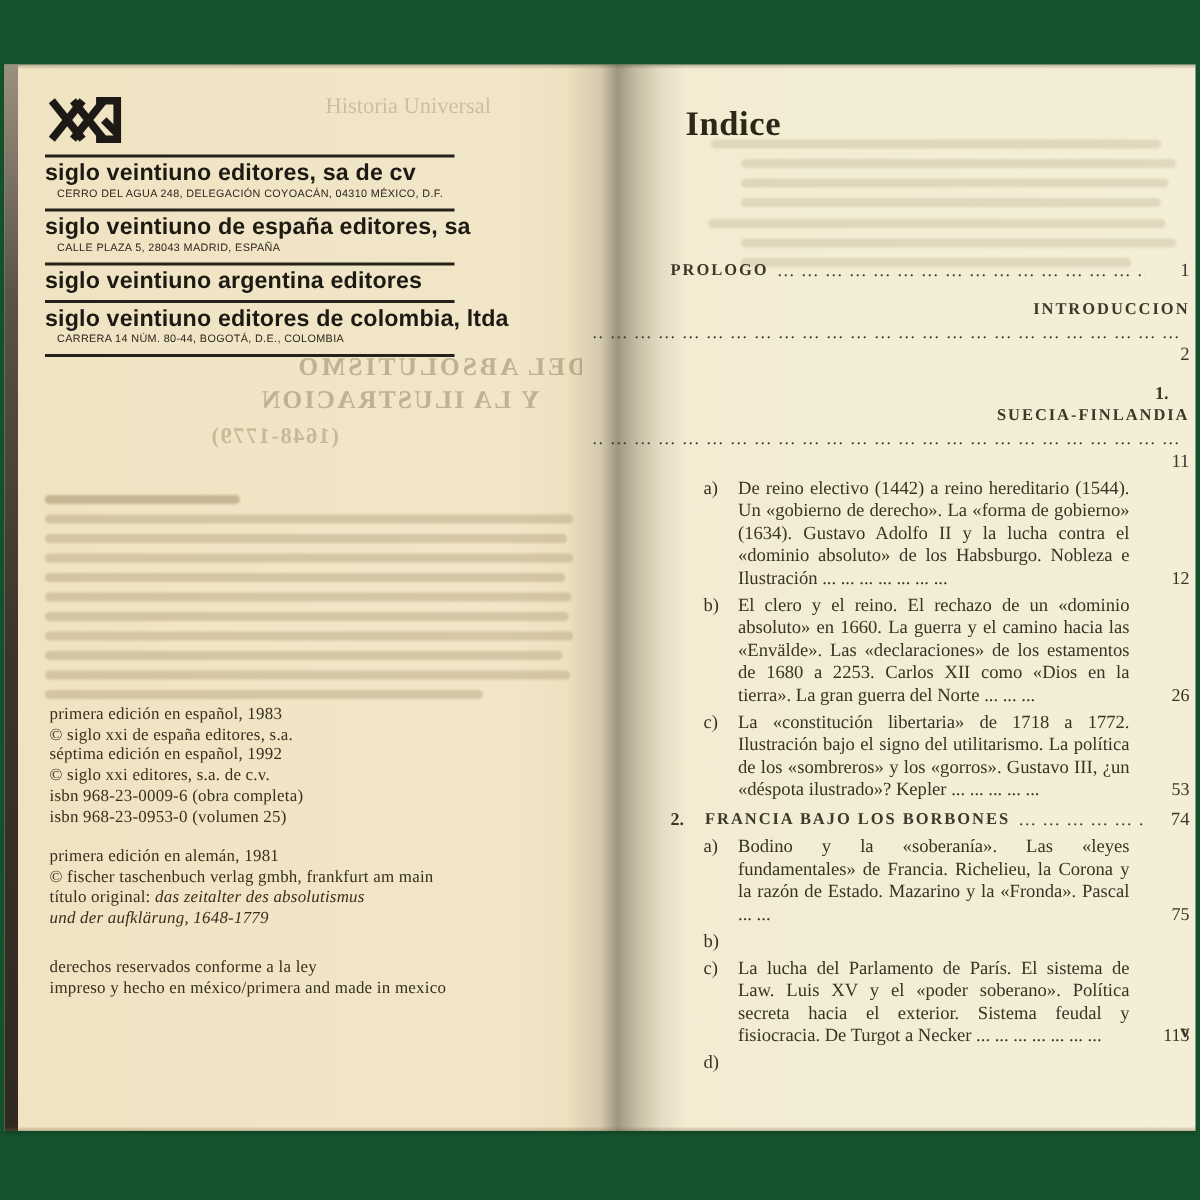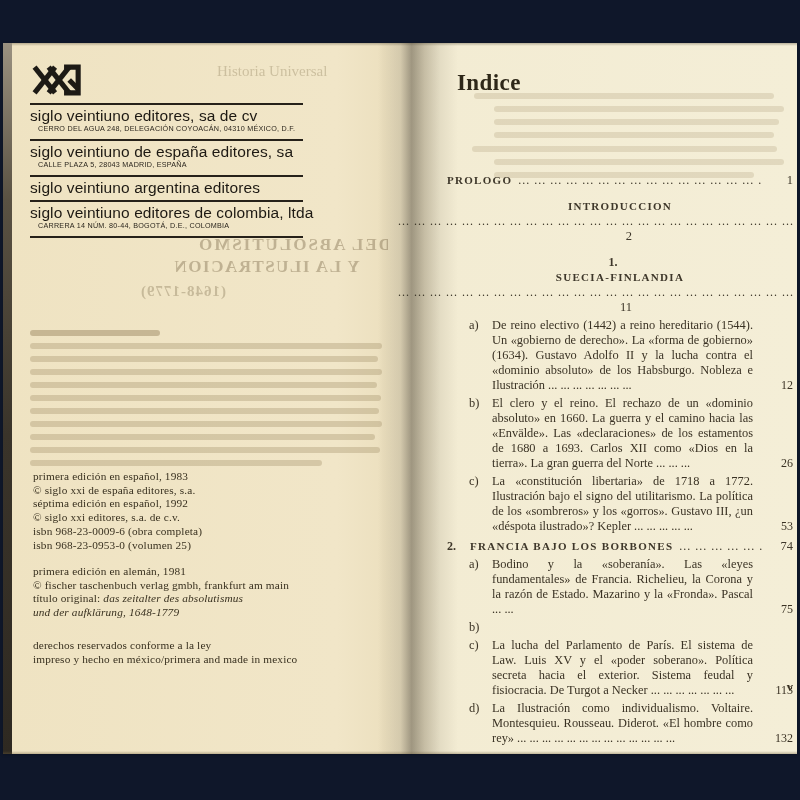--- a/index.html
+++ b/index.html
@@ -1,17 +1,17 @@
 <!DOCTYPE html>
 <html><head>
 <meta charset="utf-8">
 <style>
   html,body{margin:0;padding:0;background:#ffffff;}
   body{width:800px;height:800px;overflow:hidden;font-family:"Liberation Serif",serif;}
-  .photo{position:relative;width:800px;height:800px;background:#0f172a;}
+  .photo{position:relative;width:800px;height:800px;background:#14532d;}
 
   .book{position:absolute;left:3px;top:43px;width:794px;height:711px;
     background:linear-gradient(90deg,#efe3c2 0%,#f1e6c8 42%,#ece0bf 48%,#f3ecd3 55%,#f4eed7 100%);
     box-shadow:0 1px 3px rgba(0,0,0,.22);}
   .book::before{content:"";position:absolute;left:0;top:0;right:0;height:3px;
     background:linear-gradient(180deg,rgba(70,60,40,.35),rgba(70,60,40,0));}
   .book::after{content:"";position:absolute;left:0;bottom:0;right:0;height:3px;
     background:linear-gradient(0deg,rgba(110,95,60,.40),rgba(110,95,60,0));}
 
   .edge-strip{position:absolute;left:0;top:0;width:9px;height:100%;
@@ -20,21 +20,21 @@
     background:linear-gradient(90deg,rgba(74,64,46,0) 0%,rgba(74,64,46,.16) 28%,rgba(60,53,40,.45) 42%,rgba(84,74,56,.28) 58%,rgba(94,84,64,.10) 78%,rgba(94,84,64,0) 100%);}
 
   .page{position:absolute;top:0;height:100%;overflow:hidden;}
   .leftpage{left:9px;width:376px;}
   .rightpage{left:391px;width:403px;}
 
   
   .logo{position:absolute;left:20px;top:20px;width:50px;height:34px;}
   .publishers{position:absolute;left:18px;top:60px;width:273px;}
   .pub-rule{height:0;border-top:2px solid #262119;}
-  .pub-name{font-family:"Liberation Sans",sans-serif;font-weight:normal;font-size:15.5px;
+  .pub-name{font-family:"Liberation Sans",sans-serif;font-weight:bold;font-size:15.5px;
     color:#1d1913;margin:2px 0 0;line-height:17px;white-space:nowrap;letter-spacing:.1px;}
   .pub-addr{font-family:"Liberation Sans",sans-serif;font-size:7.2px;color:#2a251d;
     letter-spacing:.25px;margin:1px 8px 6px;line-height:8px;white-space:nowrap;}
   .pub-noaddr{margin-bottom:4px;}
 
   .blk{position:absolute;left:21px;font-size:11.3px;line-height:13.7px;color:#38301f;letter-spacing:.15px;}
   .blk-edition{top:427px;}
   .blk-german{top:522px;}
   .blk-rights{top:596px;}
   .it{font-style:italic;}
@@ -46,21 +46,21 @@
   .g-t1{left:185px;top:192px;font-size:17px;font-weight:bold;letter-spacing:2px;}
   .g-t2{left:161px;top:214px;font-size:17px;font-weight:bold;letter-spacing:1.5px;}
   .g-t3{left:128px;top:240px;font-size:15px;font-weight:bold;letter-spacing:1px;color:rgba(138,122,90,.40);}
   .gbar{position:absolute;height:6px;border-radius:3px;background:rgba(150,128,88,.30);filter:blur(.7px);}
   .gbar.lite{background:rgba(150,128,88,.20);}
 
   
   .indice{position:absolute;left:53px;top:17px;margin:10px;font-size:23px;font-weight:bold;
     color:#2e2718;letter-spacing:.4px;}
   .toc{position:absolute;left:53px;top:130px;width:346px;color:#3a3224;}
-  .toc-heading{display:flex;align-items:center;font-size:11px;font-weight:bold;
+  .toc-heading{display:flex;align-items:flex-end;font-size:11px;font-weight:bold;
     letter-spacing:1.3px;line-height:15px;color:#3e372a;}
   .toc-heading .lab{width:23px;flex:none;font-size:12px;letter-spacing:0;}
   .toc-heading .txt{white-space:nowrap;}
   .toc-heading .dots{flex:1;overflow:hidden;white-space:nowrap;margin:0 6px;
     font-weight:normal;font-size:12px;letter-spacing:1px;}
   .toc-heading .pg{flex:none;min-width:24px;text-align:right;font-weight:normal;
     font-size:12.5px;letter-spacing:0;}
   .toc-sub{display:flex;margin:3px 0 2px;font-size:12.4px;line-height:15px;}
   .toc-sub .lab{width:23px;margin-left:22px;flex:none;}
   .toc-sub .body{flex:1;position:relative;}
@@ -180,21 +180,21 @@
           <div class="toc-sub">
             <div class="lab">a)</div>
             <div class="body">
               <div class="t">De reino electivo (1442) a reino hereditario (1544). Un «gobierno de derecho». La «forma de gobierno» (1634). Gustavo Adolfo II y la lucha contra el «dominio absoluto» de los Habsburgo. Nobleza e Ilustración ... ... ... ... ... ... ...</div>
               <div class="pg">12</div>
             </div>
           </div>
           <div class="toc-sub">
             <div class="lab">b)</div>
             <div class="body">
-              <div class="t">El clero y el reino. El rechazo de un «dominio absoluto» en 1660. La guerra y el camino hacia las «Envälde». Las «declaraciones» de los estamentos de 1680 a 1693. Carlos XII como «Dios en la tierra». La gran guerra del Norte ... ... ...</div>
+              <div class="t">El clero y el reino. El rechazo de un «dominio absoluto» en 1660. La guerra y el camino hacia las «Envälde». Las «declaraciones» de los estamentos de 1680 a 2253. Carlos XII como «Dios en la tierra». La gran guerra del Norte ... ... ...</div>
               <div class="pg">26</div>
             </div>
           </div>
           <div class="toc-sub">
             <div class="lab">c)</div>
             <div class="body">
               <div class="t">La «constitución libertaria» de 1718 a 1772. Ilustración bajo el signo del utilitarismo. La política de los «sombreros» y los «gorros». Gustavo III, ¿un «déspota ilustrado»? Kepler ... ... ... ... ...</div>
               <div class="pg">53</div>
             </div>
           </div>
@@ -216,22 +216,18 @@
           </div>
           <div class="toc-sub">
             <div class="lab">c)</div>
             <div class="body">
               <div class="t">La lucha del Parlamento de París. El sistema de Law. Luis XV y el «poder soberano». Política secreta hacia el exterior. Sistema feudal y fisiocracia. De Turgot a Necker ... ... ... ... ... ... ...</div>
               <div class="pg">113</div>
             </div>
           </div>
           <div class="toc-sub">
             <div class="lab">d)</div>
-            <div class="body">
-              <div class="t">La Ilustración como individualismo. Voltaire. Montesquieu. Rousseau. Diderot. «El hombre como rey» ... ... ... ... ... ... ... ... ... ... ... ... ...</div>
-              <div class="pg">132</div>
-            </div>
           </div>
         </div>
       <div class="folio">v</div>
     </div>
   </div>
 </div>
 
 </body></html>

